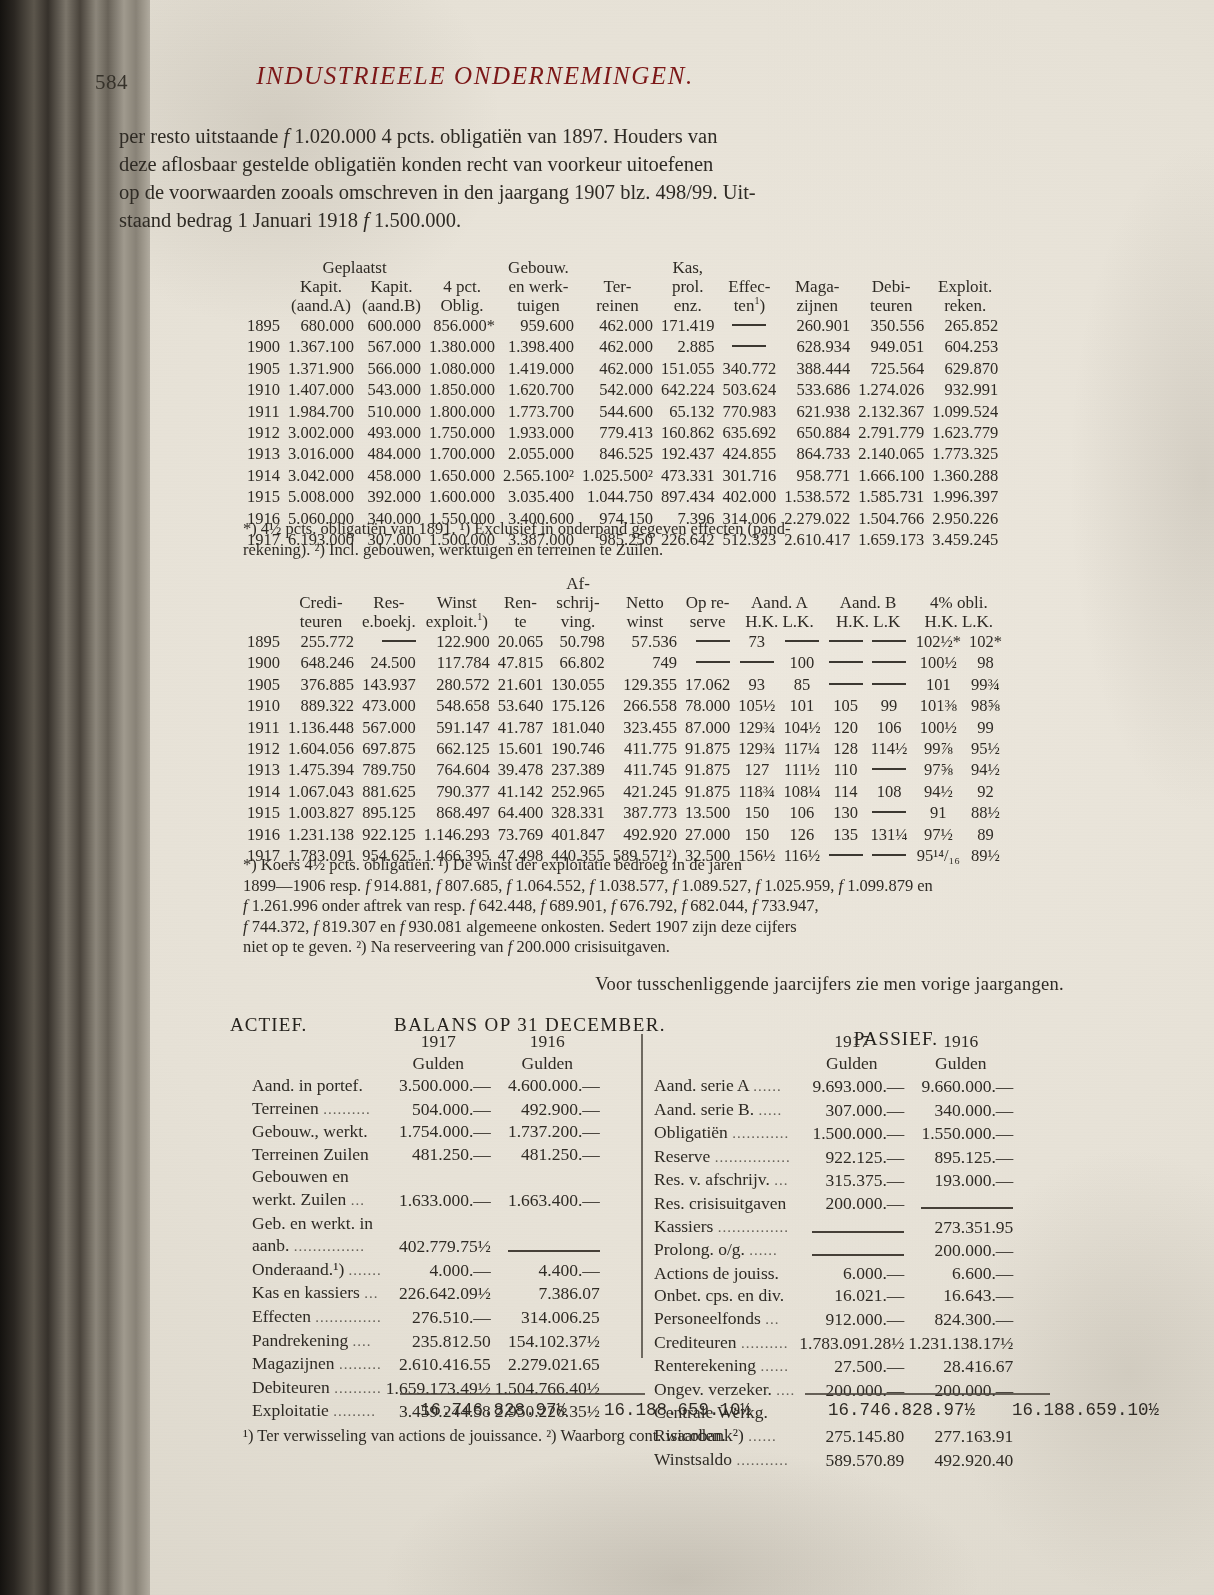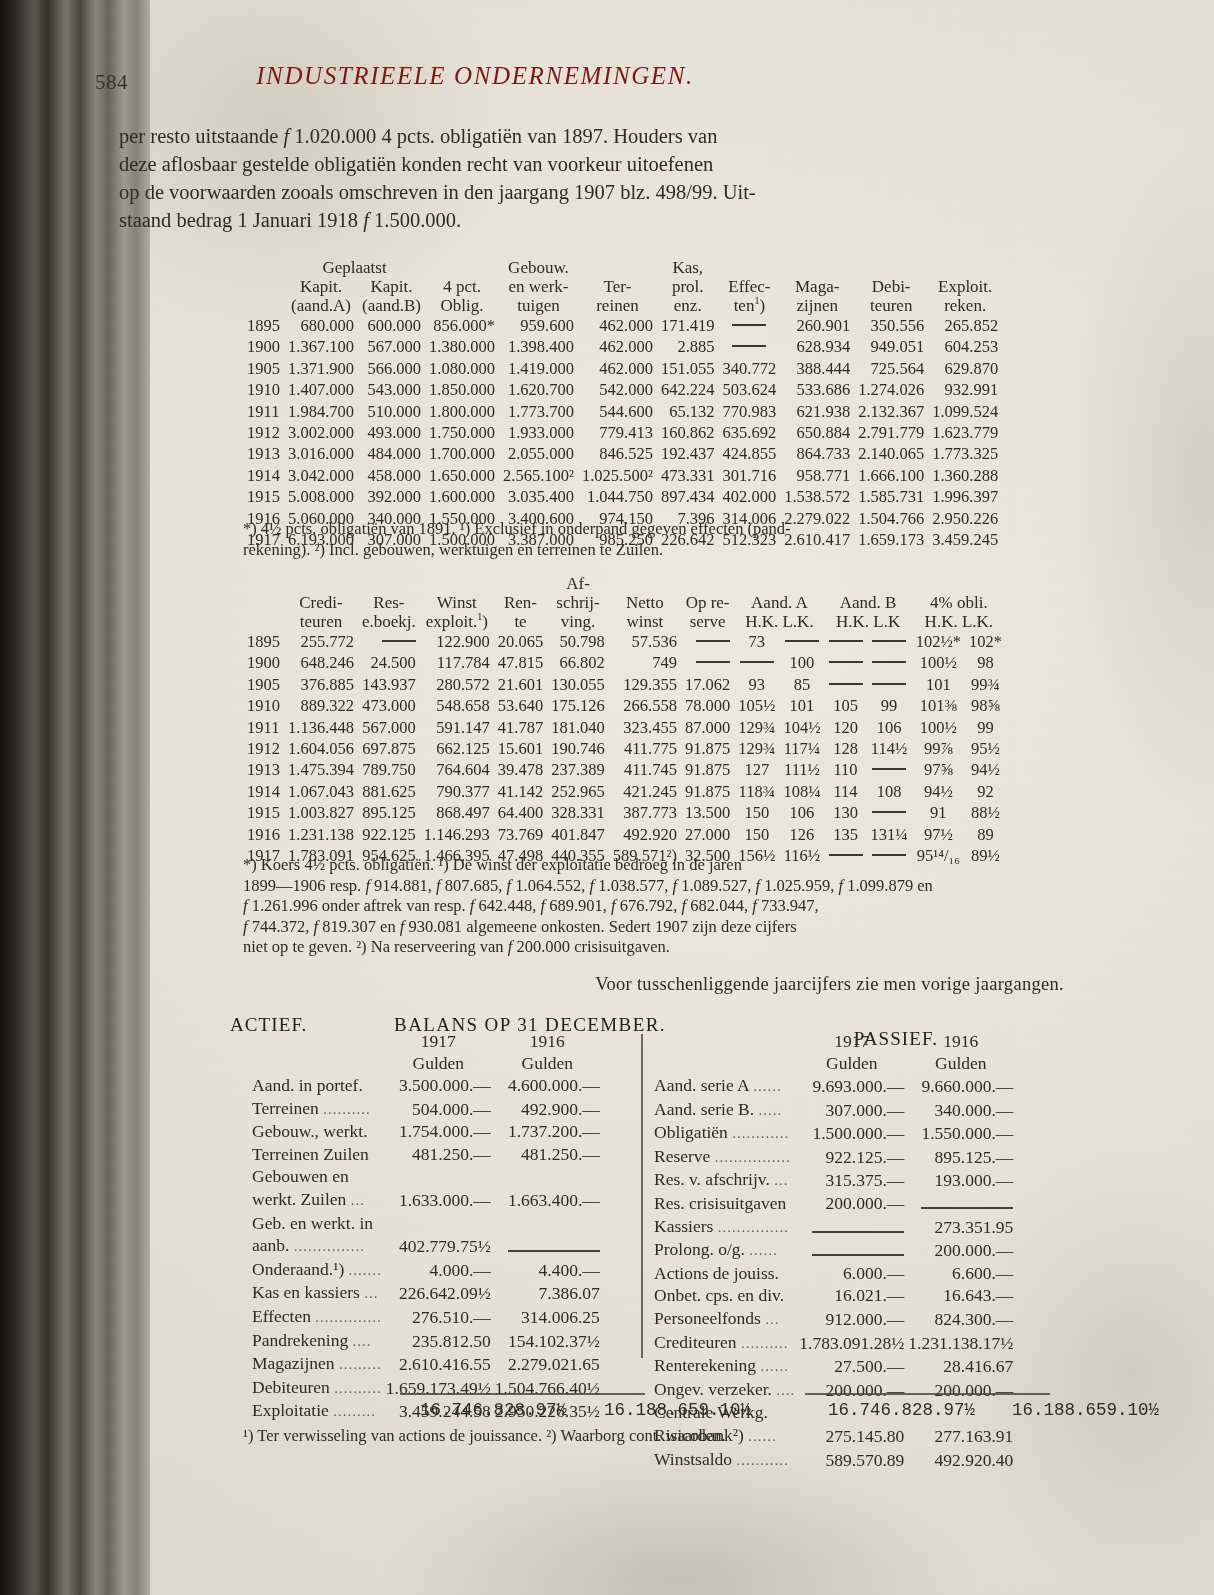--- a/index.html
+++ b/index.html
@@ -67,21 +67,21 @@
   
   table.fin{
     position:absolute;border-collapse:collapse;
     font-size:16.5px;color:#332f29;
     font-family:"Liberation Serif", serif;
   }
   table.fin th{font-weight:normal;padding:0 4px;line-height:19px;vertical-align:bottom;}
   table.fin td{padding:0 4px;line-height:21.4px;white-space:nowrap;}
   .num{text-align:right;}
   .ctr{text-align:center;}
-  .yr{text-align:left;padding-right:10px;}
+  .yr{text-align:center;padding-right:10px;}
   sup{font-size:10px;vertical-align:super;line-height:0;}
   .dash{display:inline-block;width:34px;border-bottom:2.2px solid #403c35;
          position:relative;top:-5px;}
 
   
   #tbl-capital{left:243px;top:258px;}
   #tbl-capital th{font-size:17px;}
   
   #tbl-results{left:243px;top:574px;}
   #tbl-results th{font-size:17px;}

